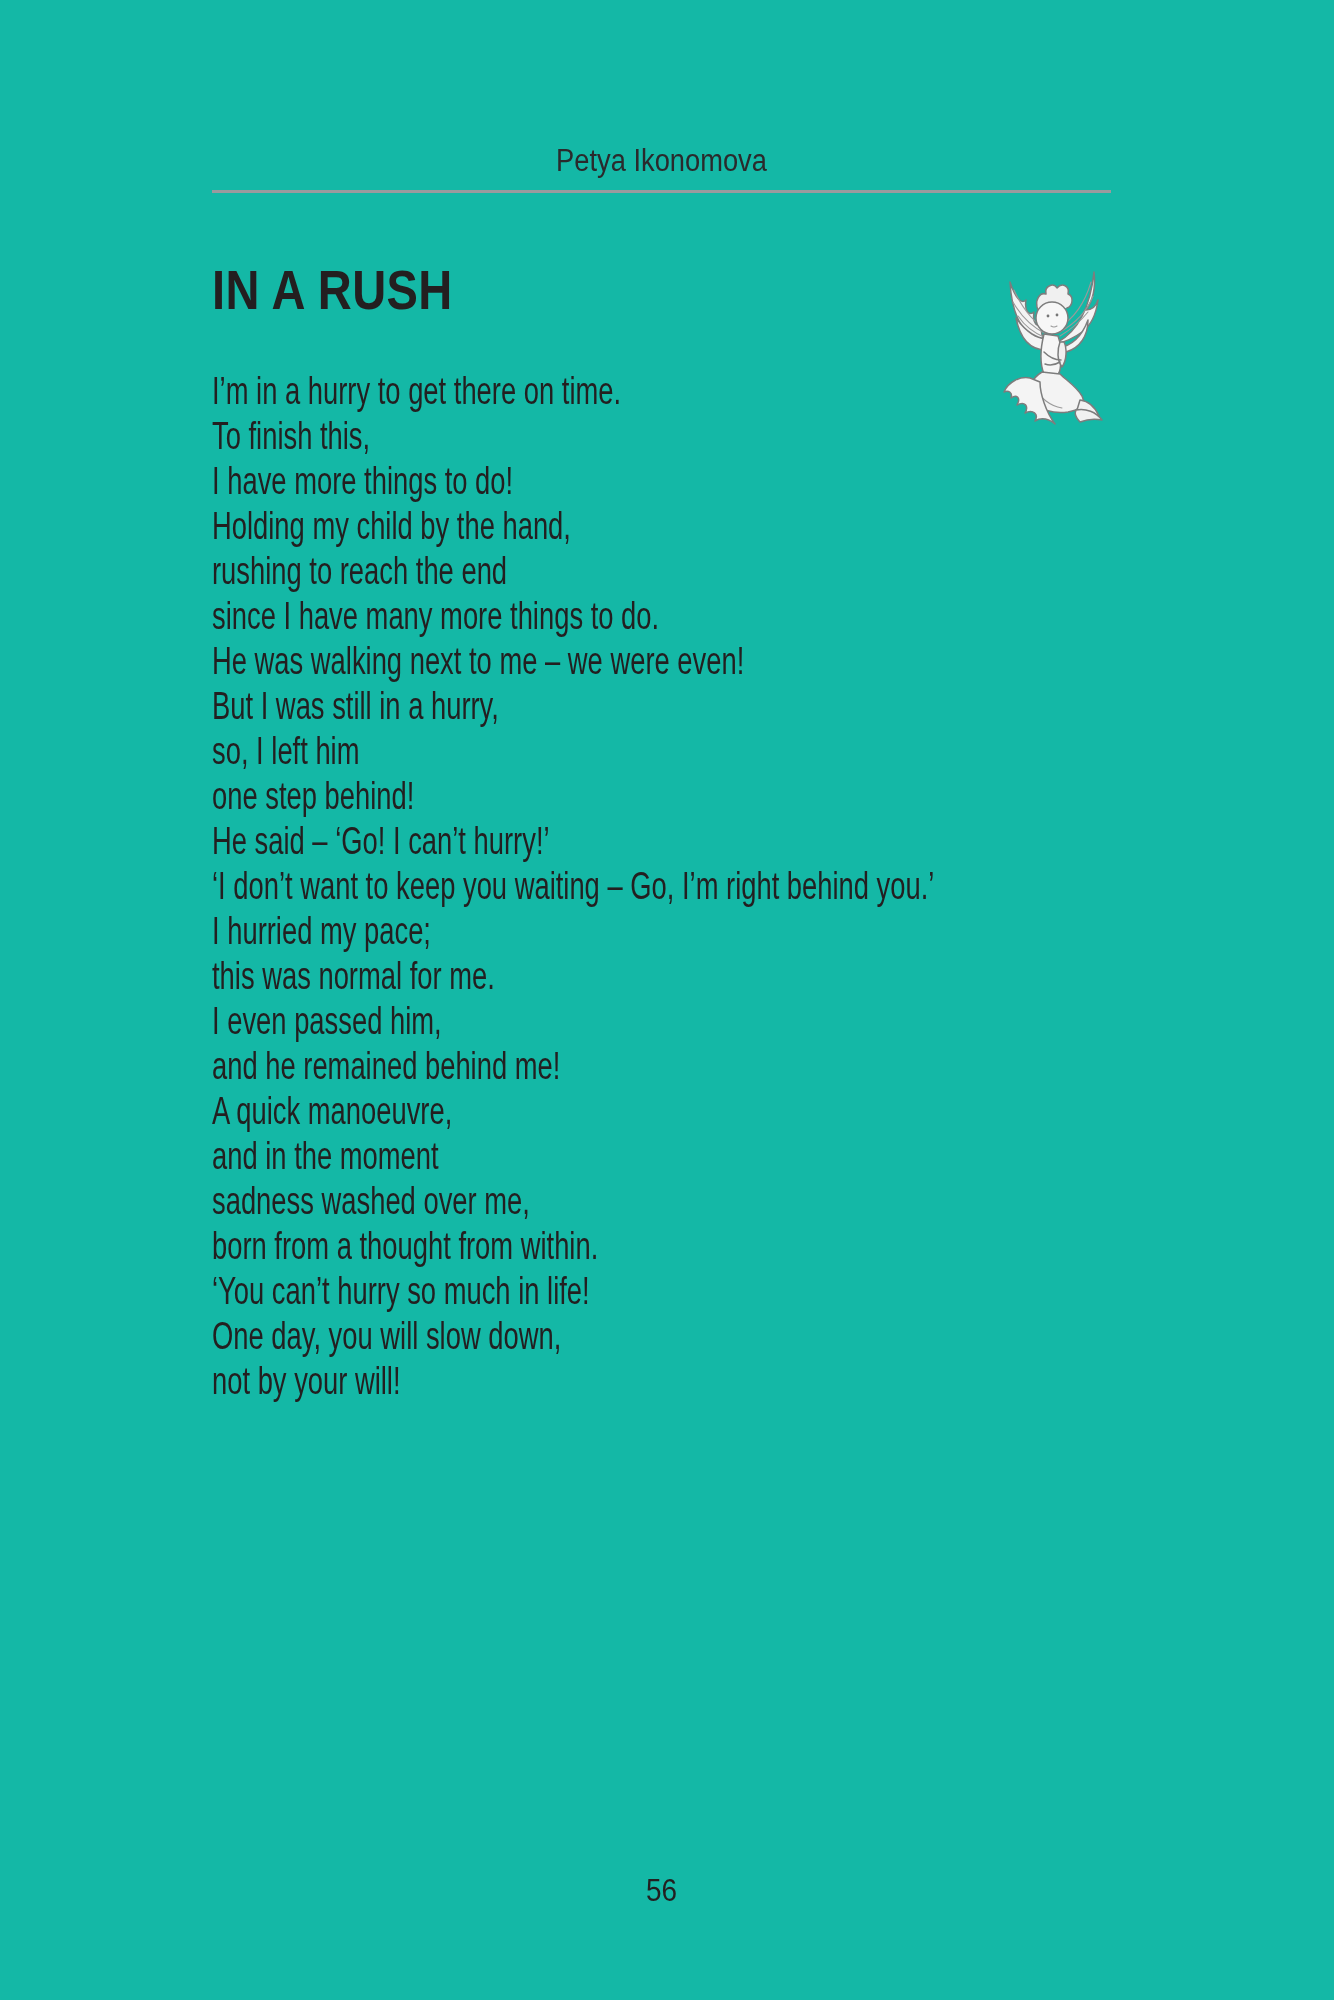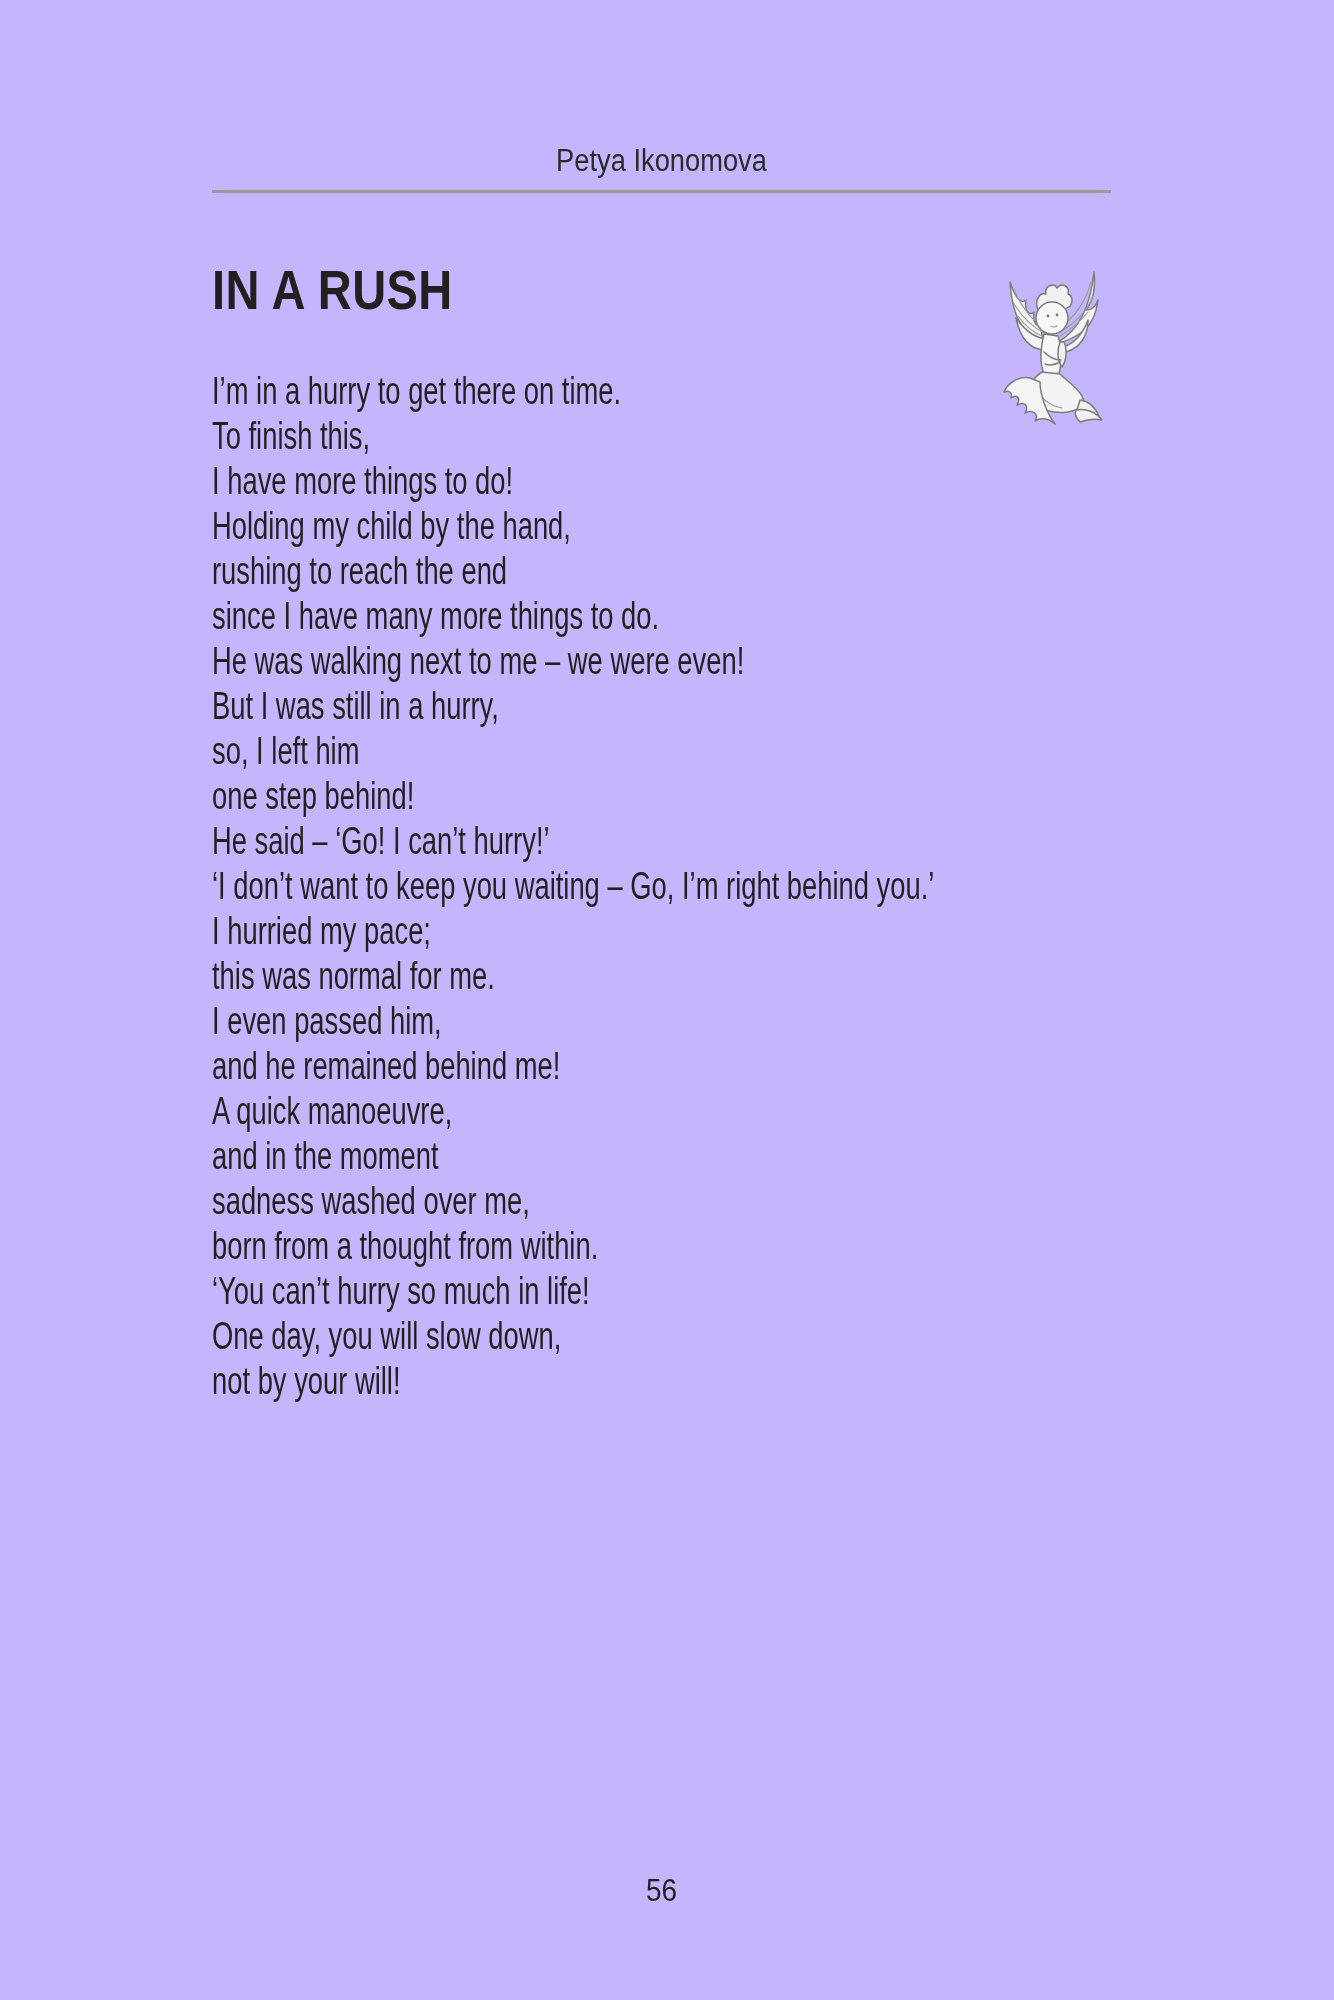--- a/index.html
+++ b/index.html
@@ -3,21 +3,21 @@
 <meta charset="utf-8">
 <style>
   :root{
     --text:#231f20;
     --rule:#9a9a9e;
   }
   html,body{margin:0;padding:0;background:#ffffff;}
   .page{
     position:relative;
     width:1334px;height:2000px;
-    background:#c4b5fd;
+    background:#14b8a6;
     font-family:"Liberation Sans", sans-serif;
     color:var(--text);
     overflow:hidden;
   }
   .running-header{
     position:absolute;top:143px;left:212px;width:899px;
     text-align:center;
     font-size:31px;line-height:36px;
     color:#2a2a2c;
     transform:scaleX(0.88);transform-origin:50% 50%;

